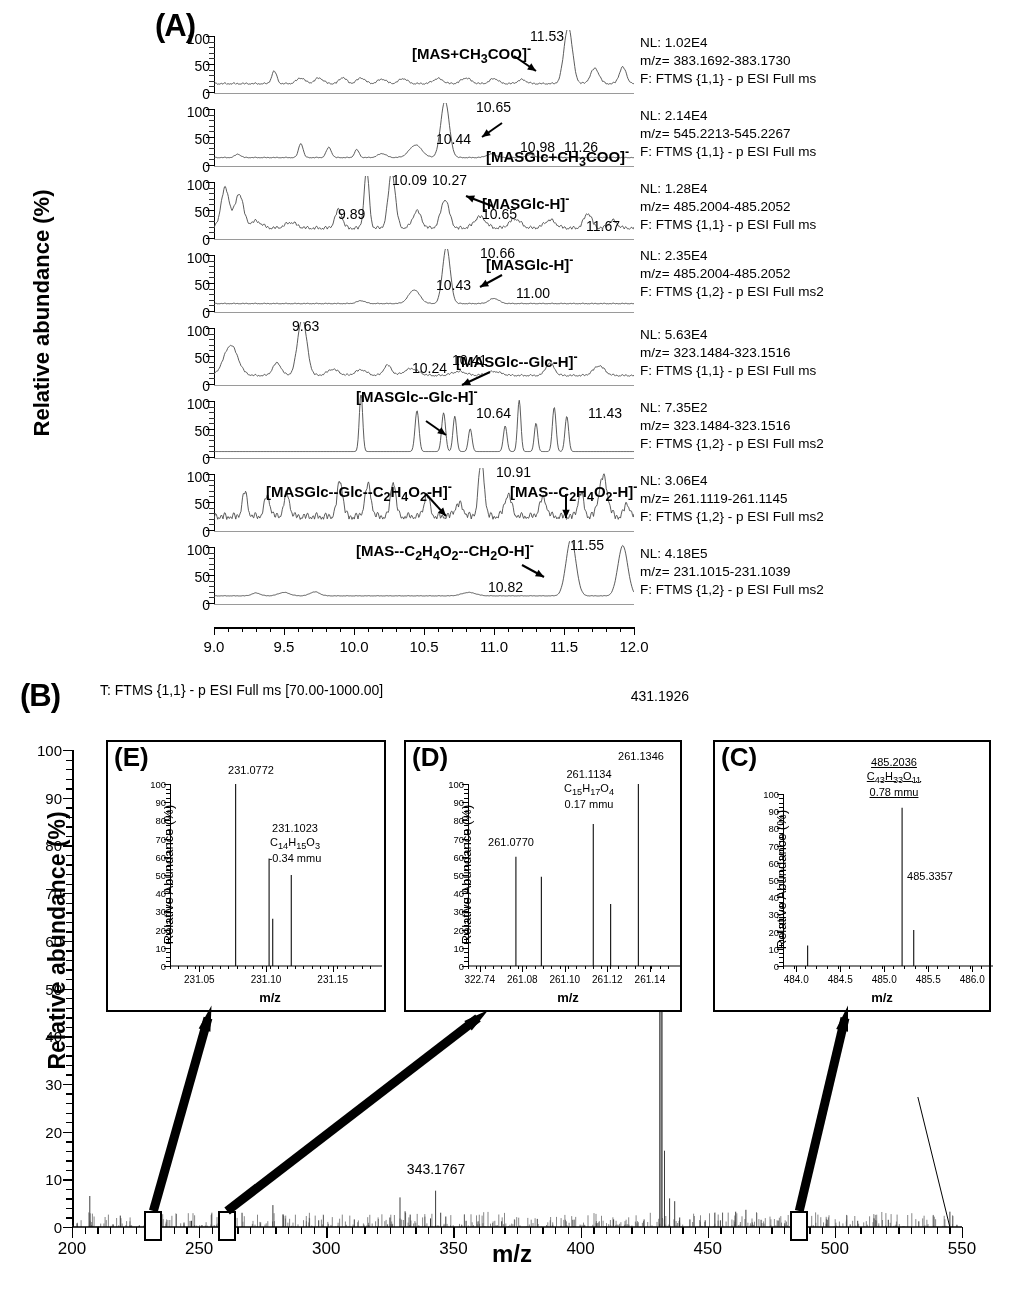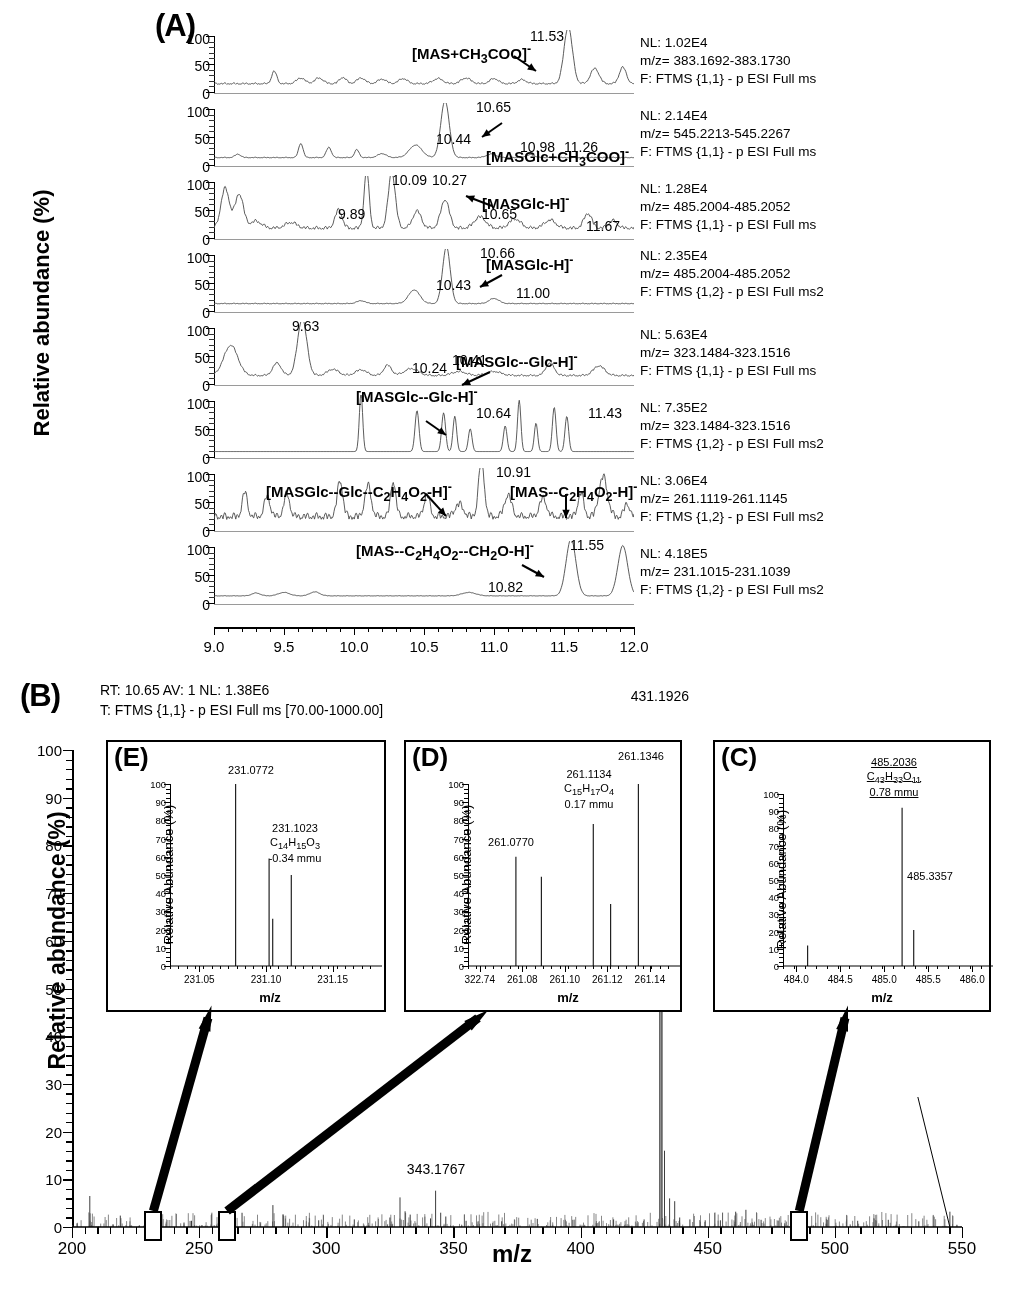--- a/index.html
+++ b/index.html
@@ -396,21 +396,20 @@
     <div class="nl" style="top: 545px;">
       <div>NL: 4.18E5</div>
       <div>m/z= 231.1015-231.1039</div>
       <div>F: FTMS {1,2}  - p ESI Full ms2</div>
     </div>
   </div>
 
 <div id="panelB">
   <div class="abs panel-letter" style="left:20px;top:6px;">(B)</div>
   <div id="bhdr">
-    <div>RT: 10.65  AV: 1  NL: 1.38E6</div>
     <div>T: FTMS {1,1}  - p ESI Full ms [70.00-1000.00]</div>
   </div>
   <div class="bYlabel">Relative abundance (%)</div>
   <div id="bplot">
       <div class="by-lbl" style="top: 0px; right: calc(100% + 10px);">100</div>
       <div class="by-lbl" style="top: 47.7px; right: calc(100% + 10px);">90</div>
       <div class="by-lbl" style="top: 95.4px; right: calc(100% + 10px);">80</div>
       <div class="by-lbl" style="top: 143.1px; right: calc(100% + 10px);">70</div>
       <div class="by-lbl" style="top: 190.8px; right: calc(100% + 10px);">60</div>
       <div class="by-lbl" style="top: 238.5px; right: calc(100% + 10px);">50</div>

